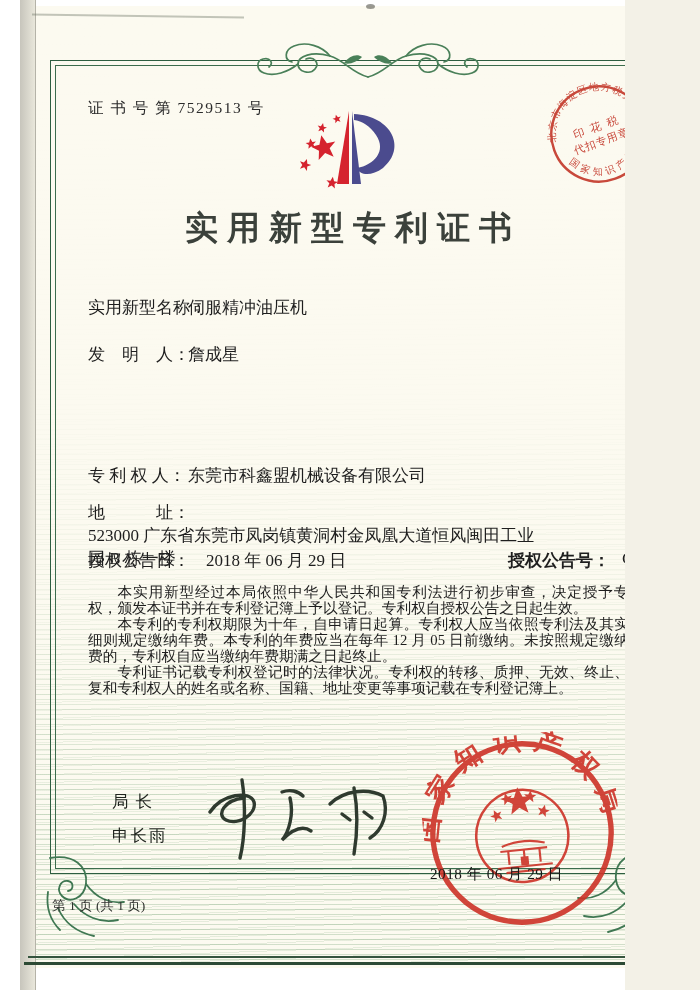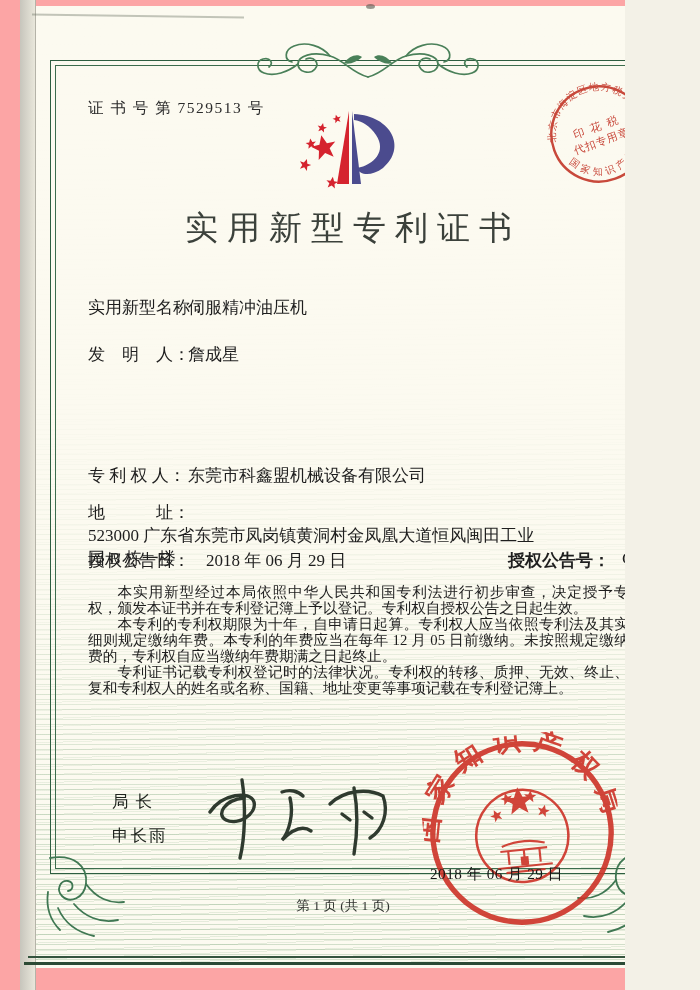--- a/index.html
+++ b/index.html
@@ -1,52 +1,52 @@
 <!DOCTYPE html>
 <html><head>
 <meta charset="utf-8">
 <style>
   html,body{margin:0;padding:0;}
   body{width:700px;height:990px;background:#f3f1e7;font-family:"Liberation Serif","DejaVu Serif",serif;}
-  .page{position:relative;width:625px;height:990px;overflow:hidden;background:#fca5a5;}
+  .page{position:relative;width:625px;height:990px;overflow:hidden;background:#ffffff;}
   
   .edge-strip{position:absolute;left:20px;top:0;width:15px;height:990px;
     background:linear-gradient(90deg,#c7c5bc,#e9e7db);border-right:1px solid #b5b3a8;}
   .cert-bg{position:absolute;left:36px;top:6px;width:660px;height:962px;background:#fcfaf0;}
   
   .pattern{position:absolute;left:36px;top:14px;width:660px;height:950px;
     background-image:
       repeating-linear-gradient(180deg, rgba(112,160,112,.30) 0 1px, rgba(112,160,112,0) 1px 5px),
       repeating-linear-gradient(178deg, rgba(112,160,112,.16) 0 1px, rgba(112,160,112,0) 1px 8px);}
   .fade{position:absolute;left:36px;top:14px;width:660px;height:950px;
     background:linear-gradient(180deg, rgba(252,250,240,1) 0%, rgba(252,250,240,.97) 40%,
       rgba(252,250,240,.72) 60%, rgba(252,250,240,.28) 76%, rgba(252,250,240,0) 90%);}
   
   .frame-outer{position:absolute;left:50px;top:60px;width:606px;height:812px;border:1.6px solid #2e5e41;z-index:3;}
   .frame-inner{position:absolute;left:55px;top:65px;width:596px;height:802px;border:1px solid #3c6c4d;z-index:3;}
   .orn{position:absolute;z-index:4;}
   .txt{position:absolute;color:#222;z-index:5;}
   .cert-no{left:88px;top:98px;font-size:15.5px;letter-spacing:1.5px;color:#2a2a2a;}
-  .title{left:50px;top:206px;width:606px;text-align:center;font-size:33px;font-weight:400;
+  .title{left:50px;top:206px;width:606px;text-align:center;font-size:33px;font-weight:700;
     letter-spacing:9px;color:#3b413b;}
   .f-row{position:absolute;left:88px;z-index:5;font-size:17px;color:#1e1e1e;}
   .f-label{display:inline-block;width:100px;white-space:pre;vertical-align:top;}
   .f-value{display:inline-block;vertical-align:top;}
   .addr-val{width:448px;line-height:23px;}
   .grant-right{position:absolute;left:420px;top:0;white-space:nowrap;}
   .grant-right .f-label{width:auto;margin-right:12px;font-weight:bold;}
   .paras{position:absolute;left:88px;top:584px;width:556px;z-index:5;}
   .paras p{margin:0;font-size:14.7px;line-height:16px;text-align:justify;text-indent:2em;color:#1d1d1d;}
   .director-title{left:112px;top:791px;font-size:16.5px;letter-spacing:7px;color:#20251f;text-align:right;}
   .director-name{left:112px;top:825px;font-size:16.5px;letter-spacing:2px;color:#20251f;text-align:center;}
   .signature{position:absolute;left:192px;top:770px;z-index:6;}
   .tax-stamp{position:absolute;left:543px;top:78px;transform:rotate(-20deg);z-index:6;opacity:.92;}
   .main-seal{position:absolute;left:424px;top:735px;transform:rotate(-6deg);z-index:5;opacity:.9;}
   .seal-date{left:430px;top:864px;font-size:15.2px;letter-spacing:.5px;color:#161616;z-index:7;}
-  .page-footer{left:40px;top:897px;width:606px;text-align:center;font-size:13.5px;color:#30332f;z-index:5;}
+  .page-footer{left:52px;top:897px;width:606px;text-align:left;font-size:13.5px;color:#30332f;z-index:5;}
   .bottom-line1{position:absolute;left:28px;top:956px;width:672px;height:2px;background:#35543e;z-index:4;}
   .bottom-line2{position:absolute;left:24px;top:962px;width:676px;height:3px;background:#2c4a35;z-index:4;}
   .right-line{position:absolute;left:689px;top:640px;width:2px;height:318px;background:#3a553f;opacity:.75;z-index:4;}
   .artifact-line{position:absolute;left:32px;top:15px;width:212px;height:2px;background:#6b7263;opacity:.4;
     transform:rotate(.8deg);z-index:2;}
   .artifact-dot{position:absolute;left:366px;top:4px;width:9px;height:5px;border-radius:50%;background:#55554d;opacity:.6;z-index:2;}
   .logo{position:absolute;left:288px;top:106px;z-index:5;}
 </style>
 </head>
 <body>

